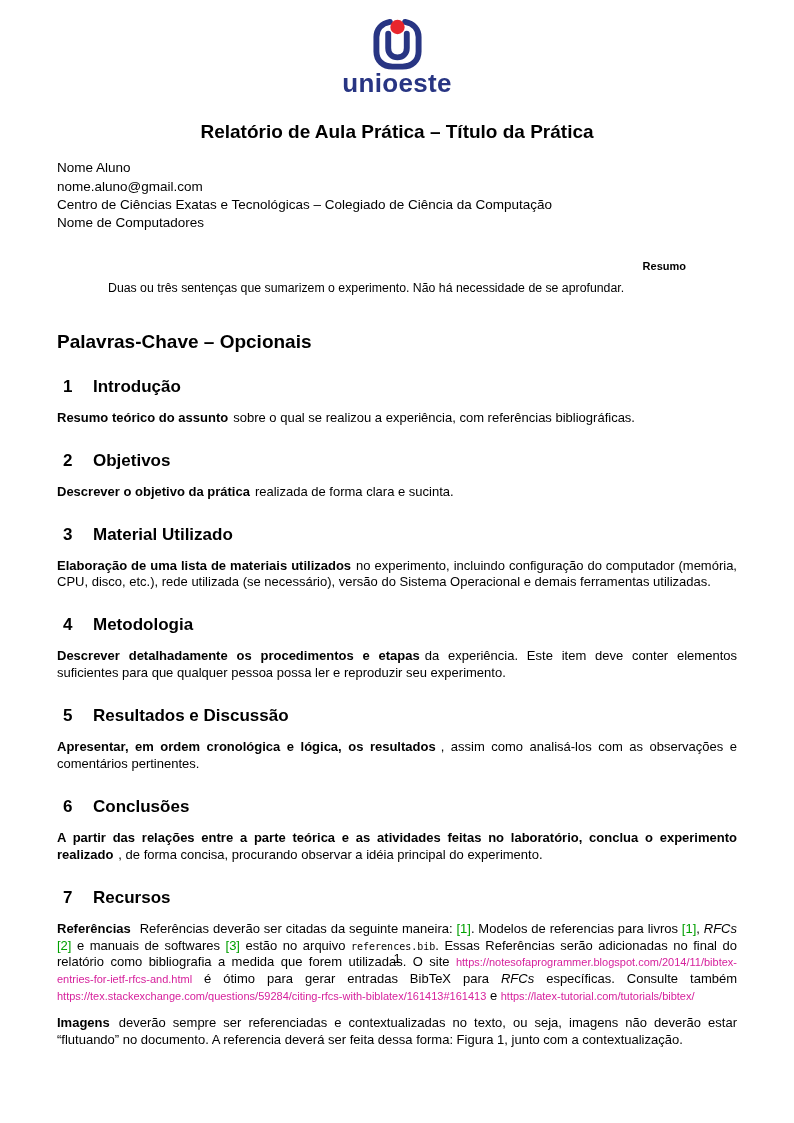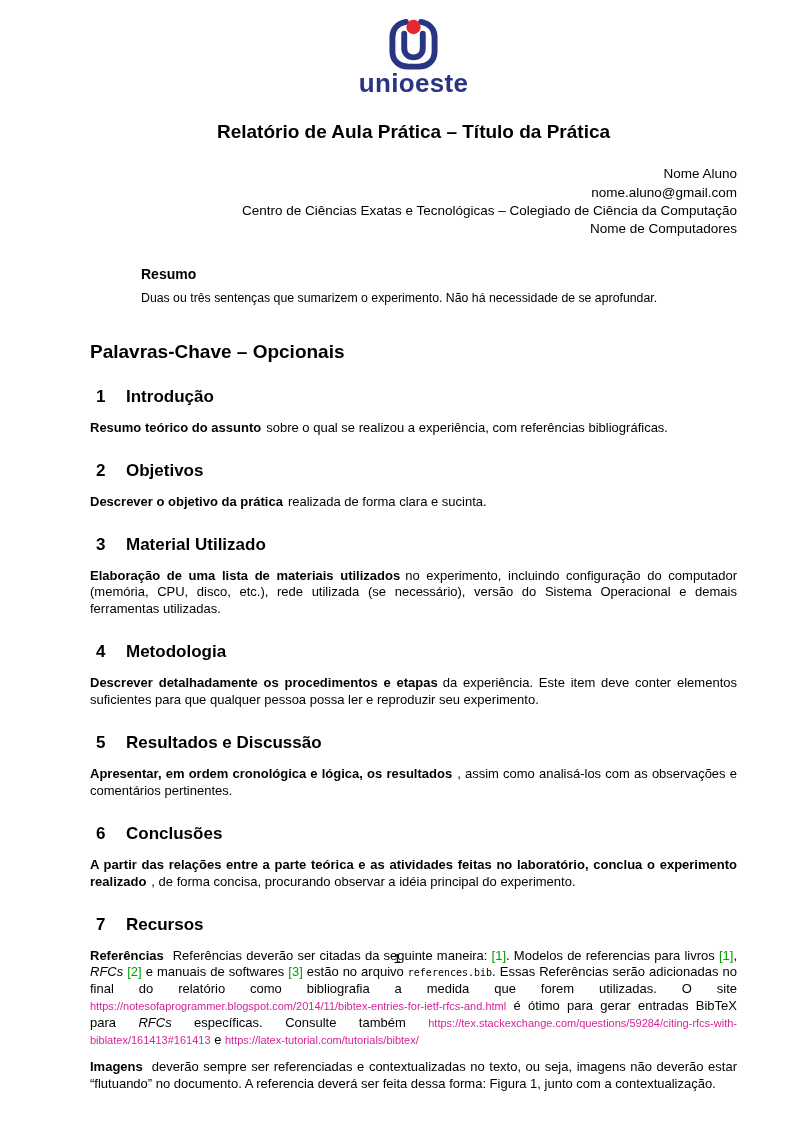--- a/index.html
+++ b/index.html
@@ -8,34 +8,34 @@
     --cite:#00a000;
     --url:#d6219c;
     --ink:#000000;
   }
   *{margin:0;padding:0;box-sizing:border-box;}
   html,body{background:#ffffff;}
   body{
     width:794px;height:1123px;margin:0 auto;position:relative;overflow:hidden;
     font-family:"Liberation Sans",sans-serif;color:var(--ink);
   }
-  .page{position:relative;width:794px;height:992px;padding:16px 57px 0 90px;background:#fff;}
+  .page{position:relative;width:794px;height:992px;padding:16px 57px 0 57px;background:#fff;}
 
   .logo-wrap{text-align:center;line-height:0;}
   .logo-mark{width:57px;height:54px;display:inline-block;}
   .logo-stroke{fill:none;stroke:var(--logo-blue);stroke-width:7;stroke-linecap:round;}
   .logo-ball{fill:var(--logo-red);}
   .wordmark{font-size:26px;font-weight:700;color:var(--logo-blue);line-height:1.05;letter-spacing:.3px;}
 
   .title{margin-top:24px;font-size:19px;font-weight:700;text-align:center;}
 
-  .authors{margin-top:22px;font-size:13.5px;line-height:1.36;text-align:right;}
+  .authors{margin-top:16px;font-size:13.5px;line-height:1.36;text-align:left;}
 
   .abstract{margin-top:27px;padding:0 51px;}
-  .abstract-heading{text-align:left;font-weight:700;font-size:14px;margin-bottom:9px;}
+  .abstract-heading{text-align:right;font-weight:700;font-size:11px;margin-bottom:9px;}
   .abstract-text{font-size:12.3px;line-height:1.3;}
 
   .keywords{margin-top:34px;font-weight:700;font-size:19px;}
 
   h2.sec{margin:24px 6px 13px;font-size:17px;font-weight:700;}
   .secnum{display:inline-block;min-width:16px;margin-right:14px;}
 
   p.body{font-size:13px;line-height:1.3;text-align:justify;margin:0 0 10px;}
   .lead{font-weight:700;margin-right:5px;}
   .dlead{margin-right:9px;}

